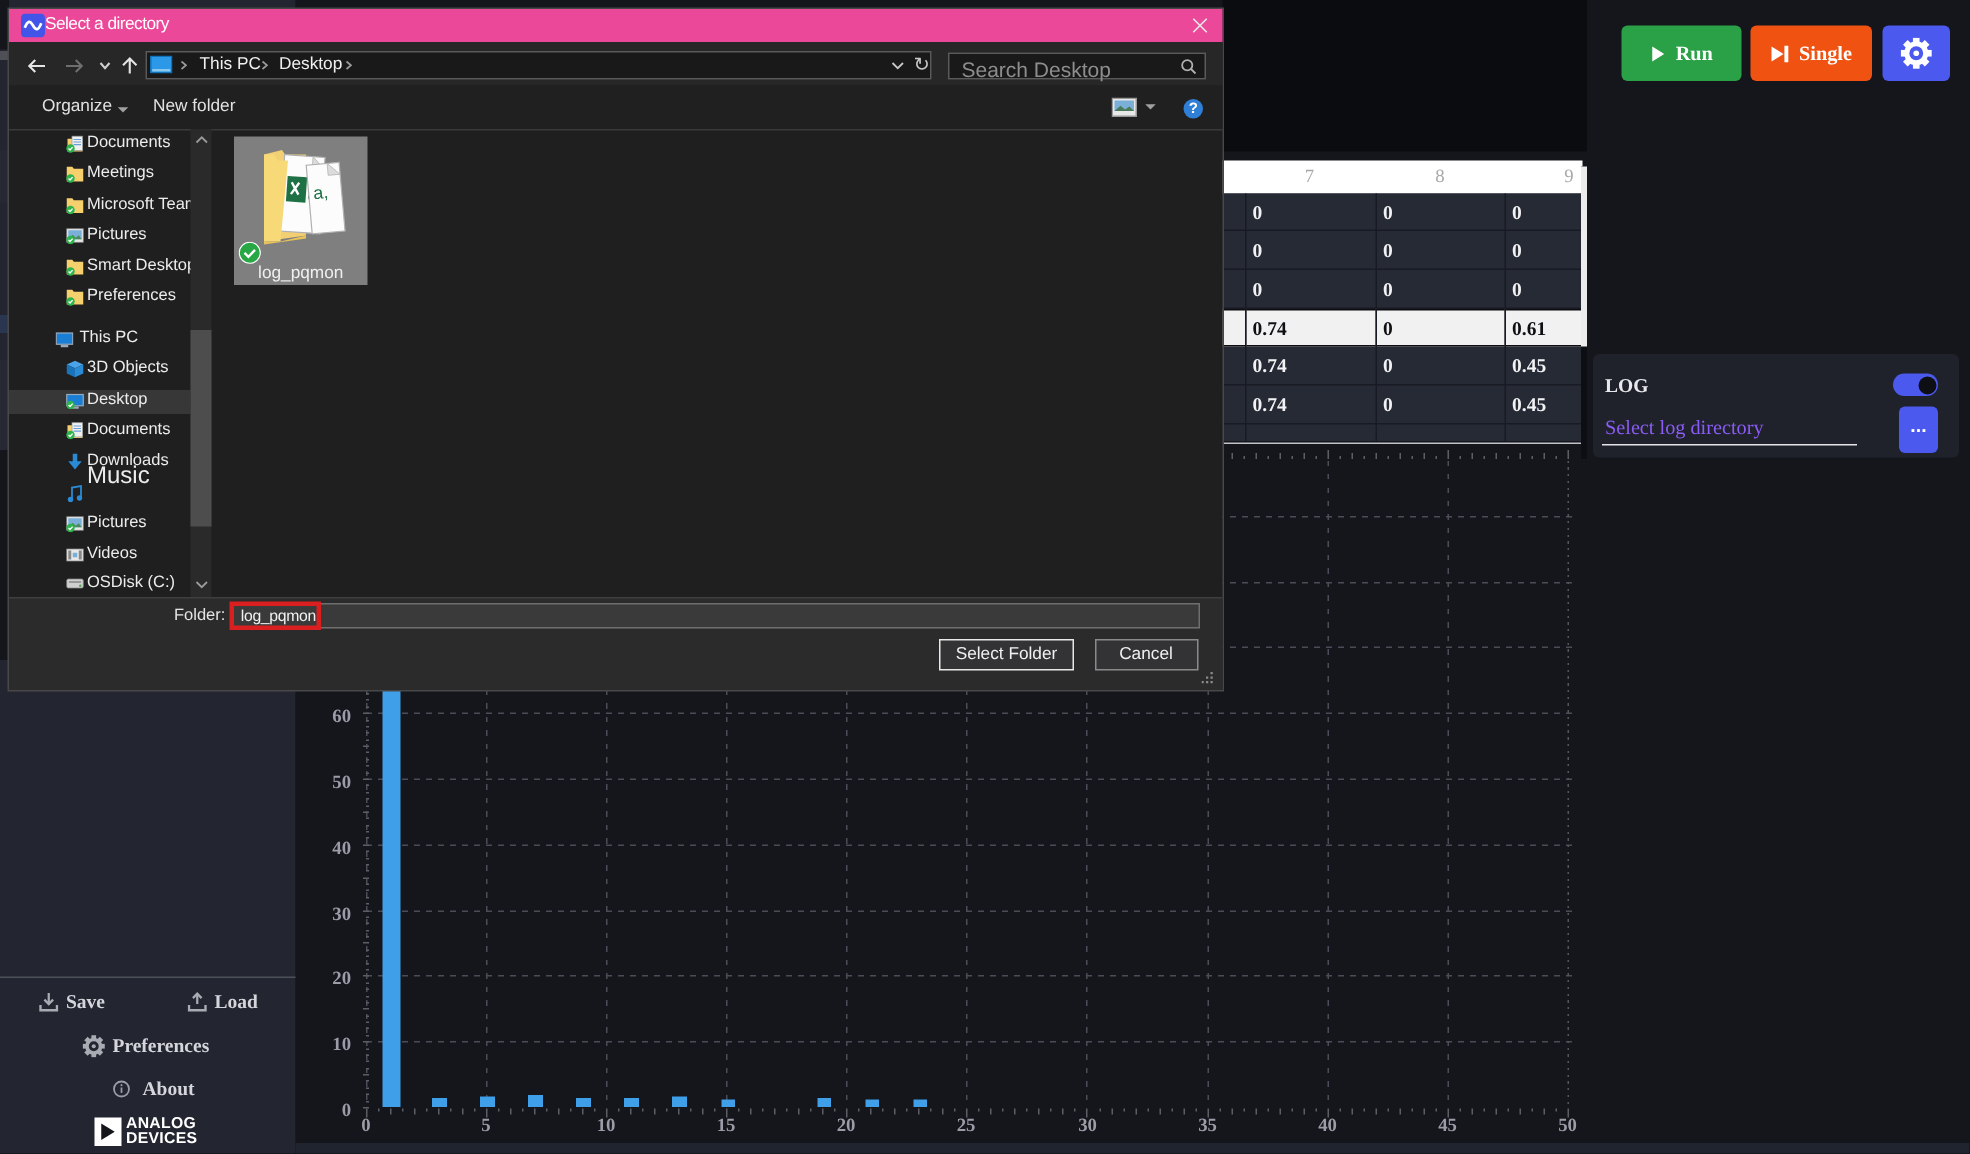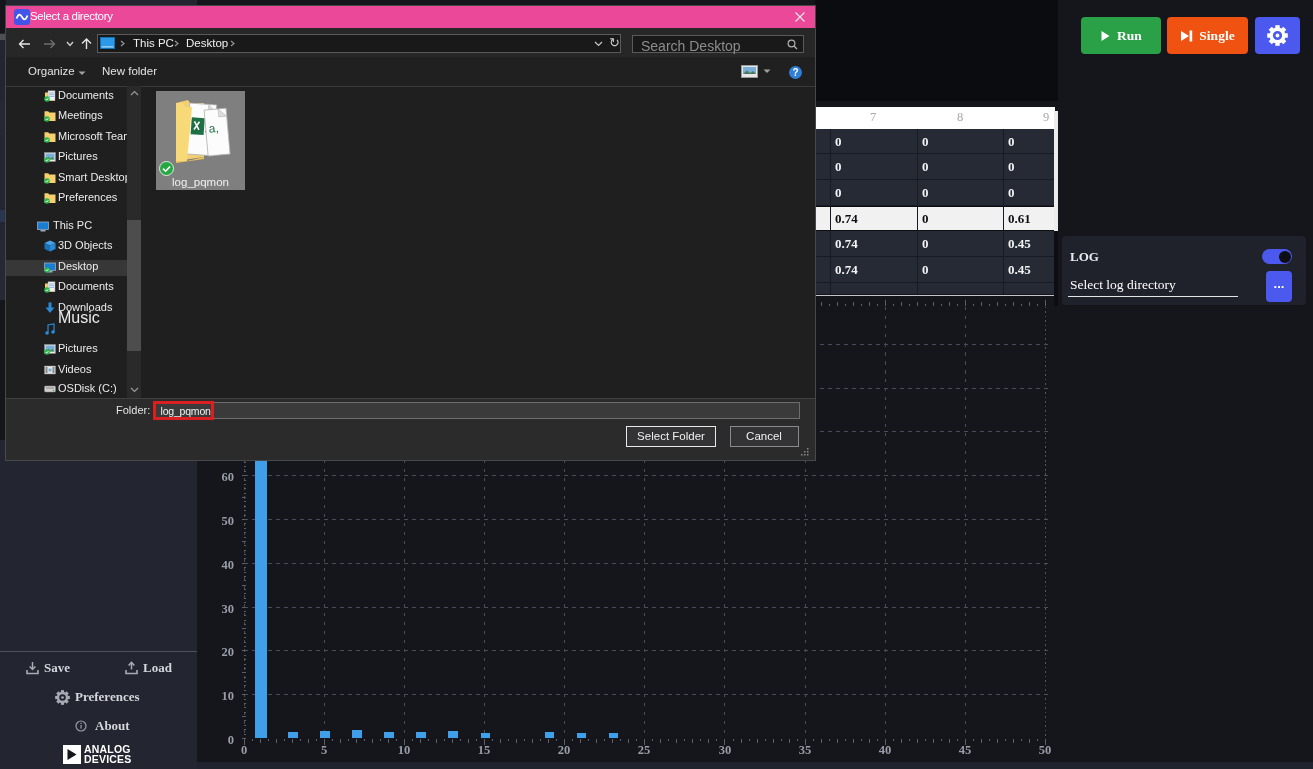--- a/index.html
+++ b/index.html
@@ -12,21 +12,21 @@
 .bar { position:absolute; background:#3f9fe8; }
 .thlab { position:absolute; width:40px; text-align:center; font:12.5px "Liberation Serif",serif; color:#a8a8a8; }
 .td { position:absolute; font:bold 13px "Liberation Serif",serif; color:#f2f2f4; }
 .tdh { position:absolute; font:bold 13px "Liberation Serif",serif; color:#101014; }
 .panel { position:absolute; background:#1f222b; border-radius:4px; }
 .btxt { font:bold 13.5px "Liberation Serif",serif; color:#fff; }
 .stitle { font:bold 15px "Liberation Serif",serif; color:#e8e9ec; }
 .ptitle { font:bold 13px "Liberation Serif",serif; color:#e8e9ec; }
 .plab { font:bold 12.5px "Liberation Serif",serif; color:#dcdde2; }
 .pval { font:12.5px "Liberation Serif",serif; color:#c9cad0; }
-.phold { font:13.5px "Liberation Serif",serif; color:#ffffff;text-align:center; }
+.phold { font:13.5px "Liberation Serif",serif; color:#8b5cf6;text-align:center; }
 .srow { position:absolute; display:flex; align-items:center; font:bold 13px "Liberation Serif",serif; color:#d4d6db; }
 .crumb { position:absolute; top:2.5px; font-size:11.5px; color:#f0f0f0; }
 .wbtn { position:absolute; height:21px; background:#333336; box-sizing:border-box; text-align:center; font-size:11.5px; color:#f0f0f0; line-height:18px; }
 </style></head>
 <body>
 <div id="root">
 <div style="position:absolute;left:0;top:0;width:197px;height:769px;background:#232630"></div>
 <div style="position:absolute;left:0;top:0;width:6px;height:33px;background:#15161c"></div>
 <div style="position:absolute;left:0;top:34px;width:6px;height:6px;background:#4e5056"></div>
 <div style="position:absolute;left:0;top:100px;width:6px;height:35px;background:#262833"></div>

